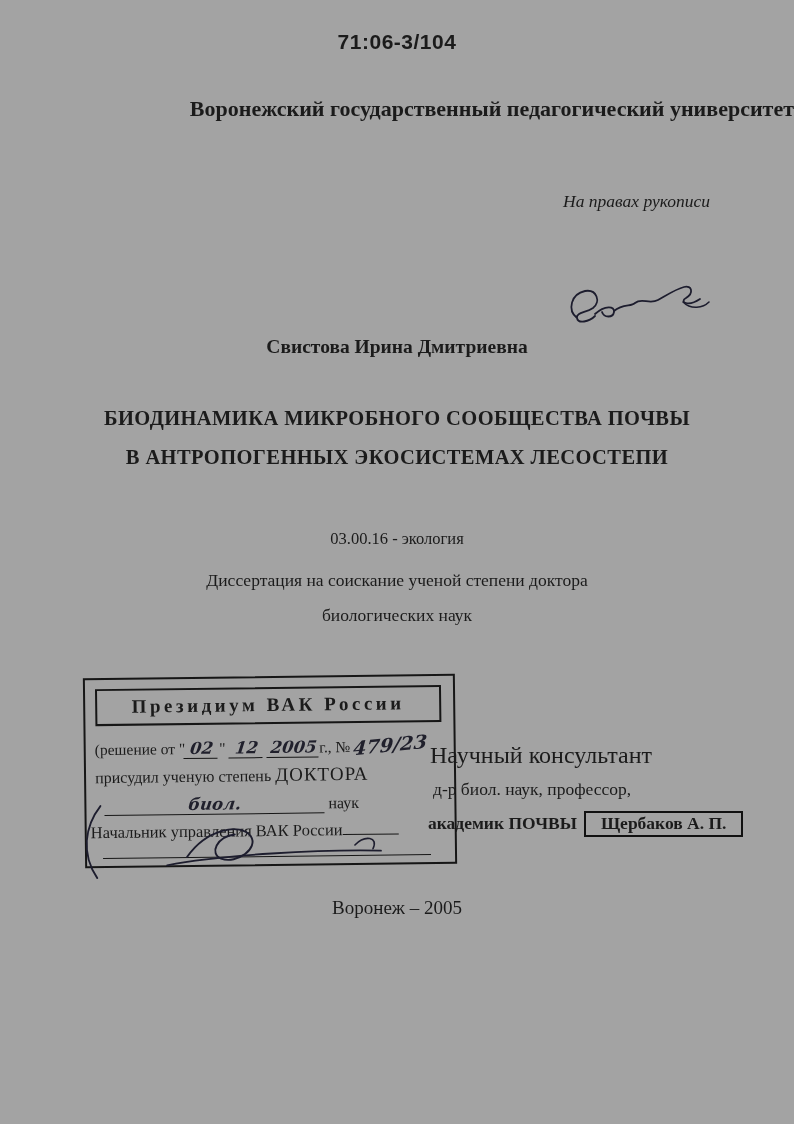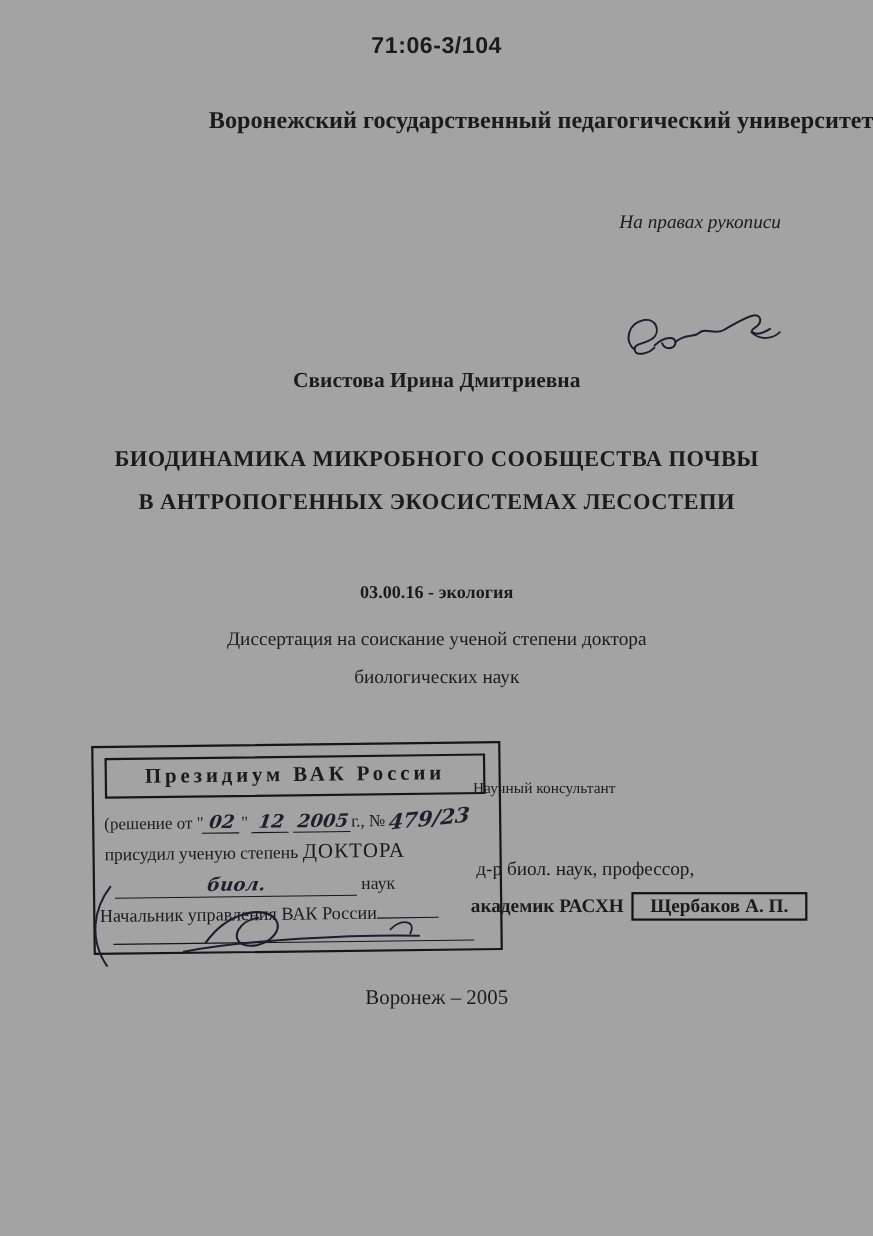--- a/index.html
+++ b/index.html
@@ -28,21 +28,21 @@
     font-size:19.5px; font-weight:bold;
   }
   .title {
     position:absolute; left:0; width:100%; text-align:center;
     font-size:20.5px; font-weight:bold; letter-spacing:0.4px;
   }
   .title.l1 { top:407px; }
   .title.l2 { top:446px; }
   .specialty {
     position:absolute; top:529px; left:0; width:100%; text-align:center;
-    font-weight:bold; font-size:16.5px;
+    font-weight:normal; font-size:16.5px;
   }
   .diss { position:absolute; left:0; width:100%; text-align:center; font-size:17.5px; }
   .diss.l1 { top:570px; }
   .diss.l2 { top:605px; }
 
   .stamp {
     position:absolute; left:84px; top:676px; width:372px; height:190px;
     border:2.5px solid #161616; transform:rotate(-0.7deg);
   }
   .stamp-header {
@@ -61,21 +61,21 @@
     display:inline-block; transform:skewX(-8deg);
     font-size:16.5px; color:#20202c;
   }
   .uline { border-bottom:1.6px solid #161616; min-width:34px; text-align:center; padding:0 3px; }
   .hand.big { font-size:19px; transform:skewX(-10deg) rotate(-5deg); }
   .fline { display:inline-block; width:220px; border-bottom:1.6px solid #161616; text-align:center; }
   .offline { display:inline-block; width:56px; border-bottom:1.6px solid #161616; }
   .stamp-underline { position:absolute; left:16px; top:178px; width:328px; border-top:1.6px solid #161616; }
   .stamp-sig { position:absolute; left:-16px; top:112px; overflow:visible; }
 
-  .consultant-label { position:absolute; left:430px; top:710px; font-size:14px; }
+  .consultant-label { position:absolute; left:430px; top:742px; font-size:24px; }
   .consultant-degree { position:absolute; left:433px; top:779px; font-size:17.5px; }
   .consultant-line3 { position:absolute; left:428px; top:811px; font-size:17.5px; font-weight:bold; white-space:nowrap; }
   .name-box { display:inline-block; border:2.2px solid #111; padding:0 15px 1px; margin-left:7px; }
 
   .cityyear { position:absolute; top:897px; left:0; width:100%; text-align:center; font-size:19px; }
 
   svg path { fill:none; stroke:#1d1d2e; stroke-linecap:round; stroke-linejoin:round; }
 </style>
 </head>
 <body>
@@ -137,18 +137,18 @@
       <path d="M26 86 C 10 62 14 34 30 14" stroke-width="1.8"></path>
       <path d="M116 66 C 136 38 170 32 180 46 C 188 58 166 74 150 68 C 138 63 146 46 164 44" stroke-width="1.9"></path>
       <path d="M96 74 C 150 64 250 60 310 62" stroke-width="1.8"></path>
       <path d="M284 56 C 294 46 308 48 302 60" stroke-width="1.6"></path>
     </svg>
   </div>
 
   <div class="consultant-label">Научный консультант</div>
   <div class="consultant-degree">д-р биол. наук, профессор,</div>
   <div class="consultant-line3">
-    <span>академик РАСХН</span><span class="name-box">Щербаков А. П.</span>
+    <span>академик ПОЧВЫ</span><span class="name-box">Щербаков А. П.</span>
   </div>
 
   <div class="cityyear">Воронеж – 2005</div>
 
 </div>
 
 </body></html>

